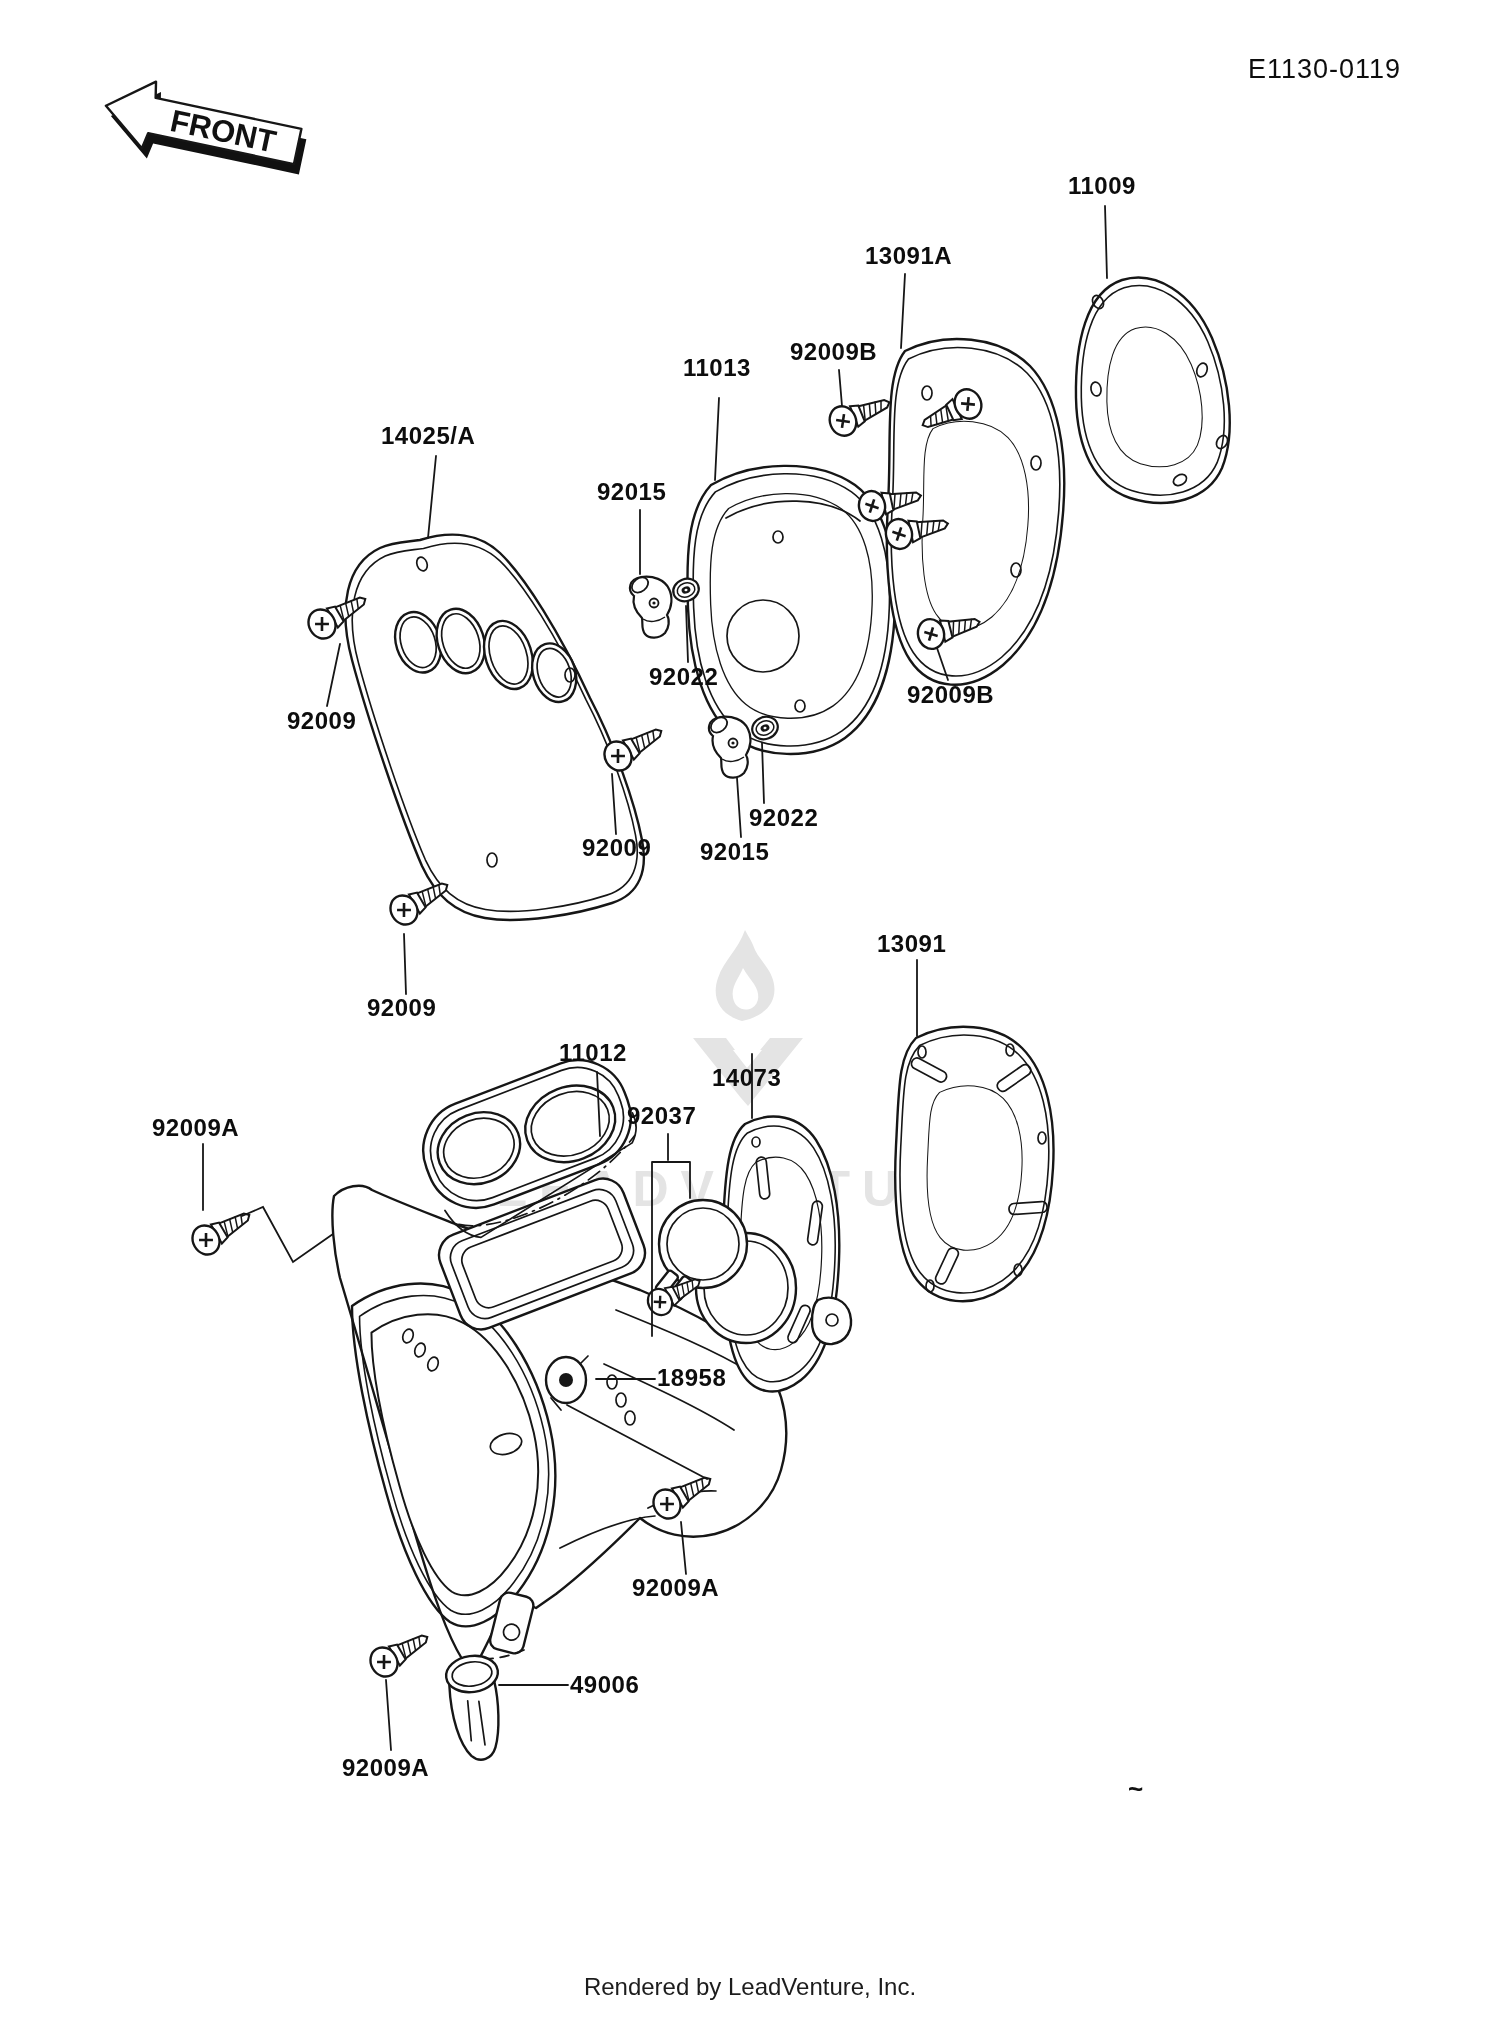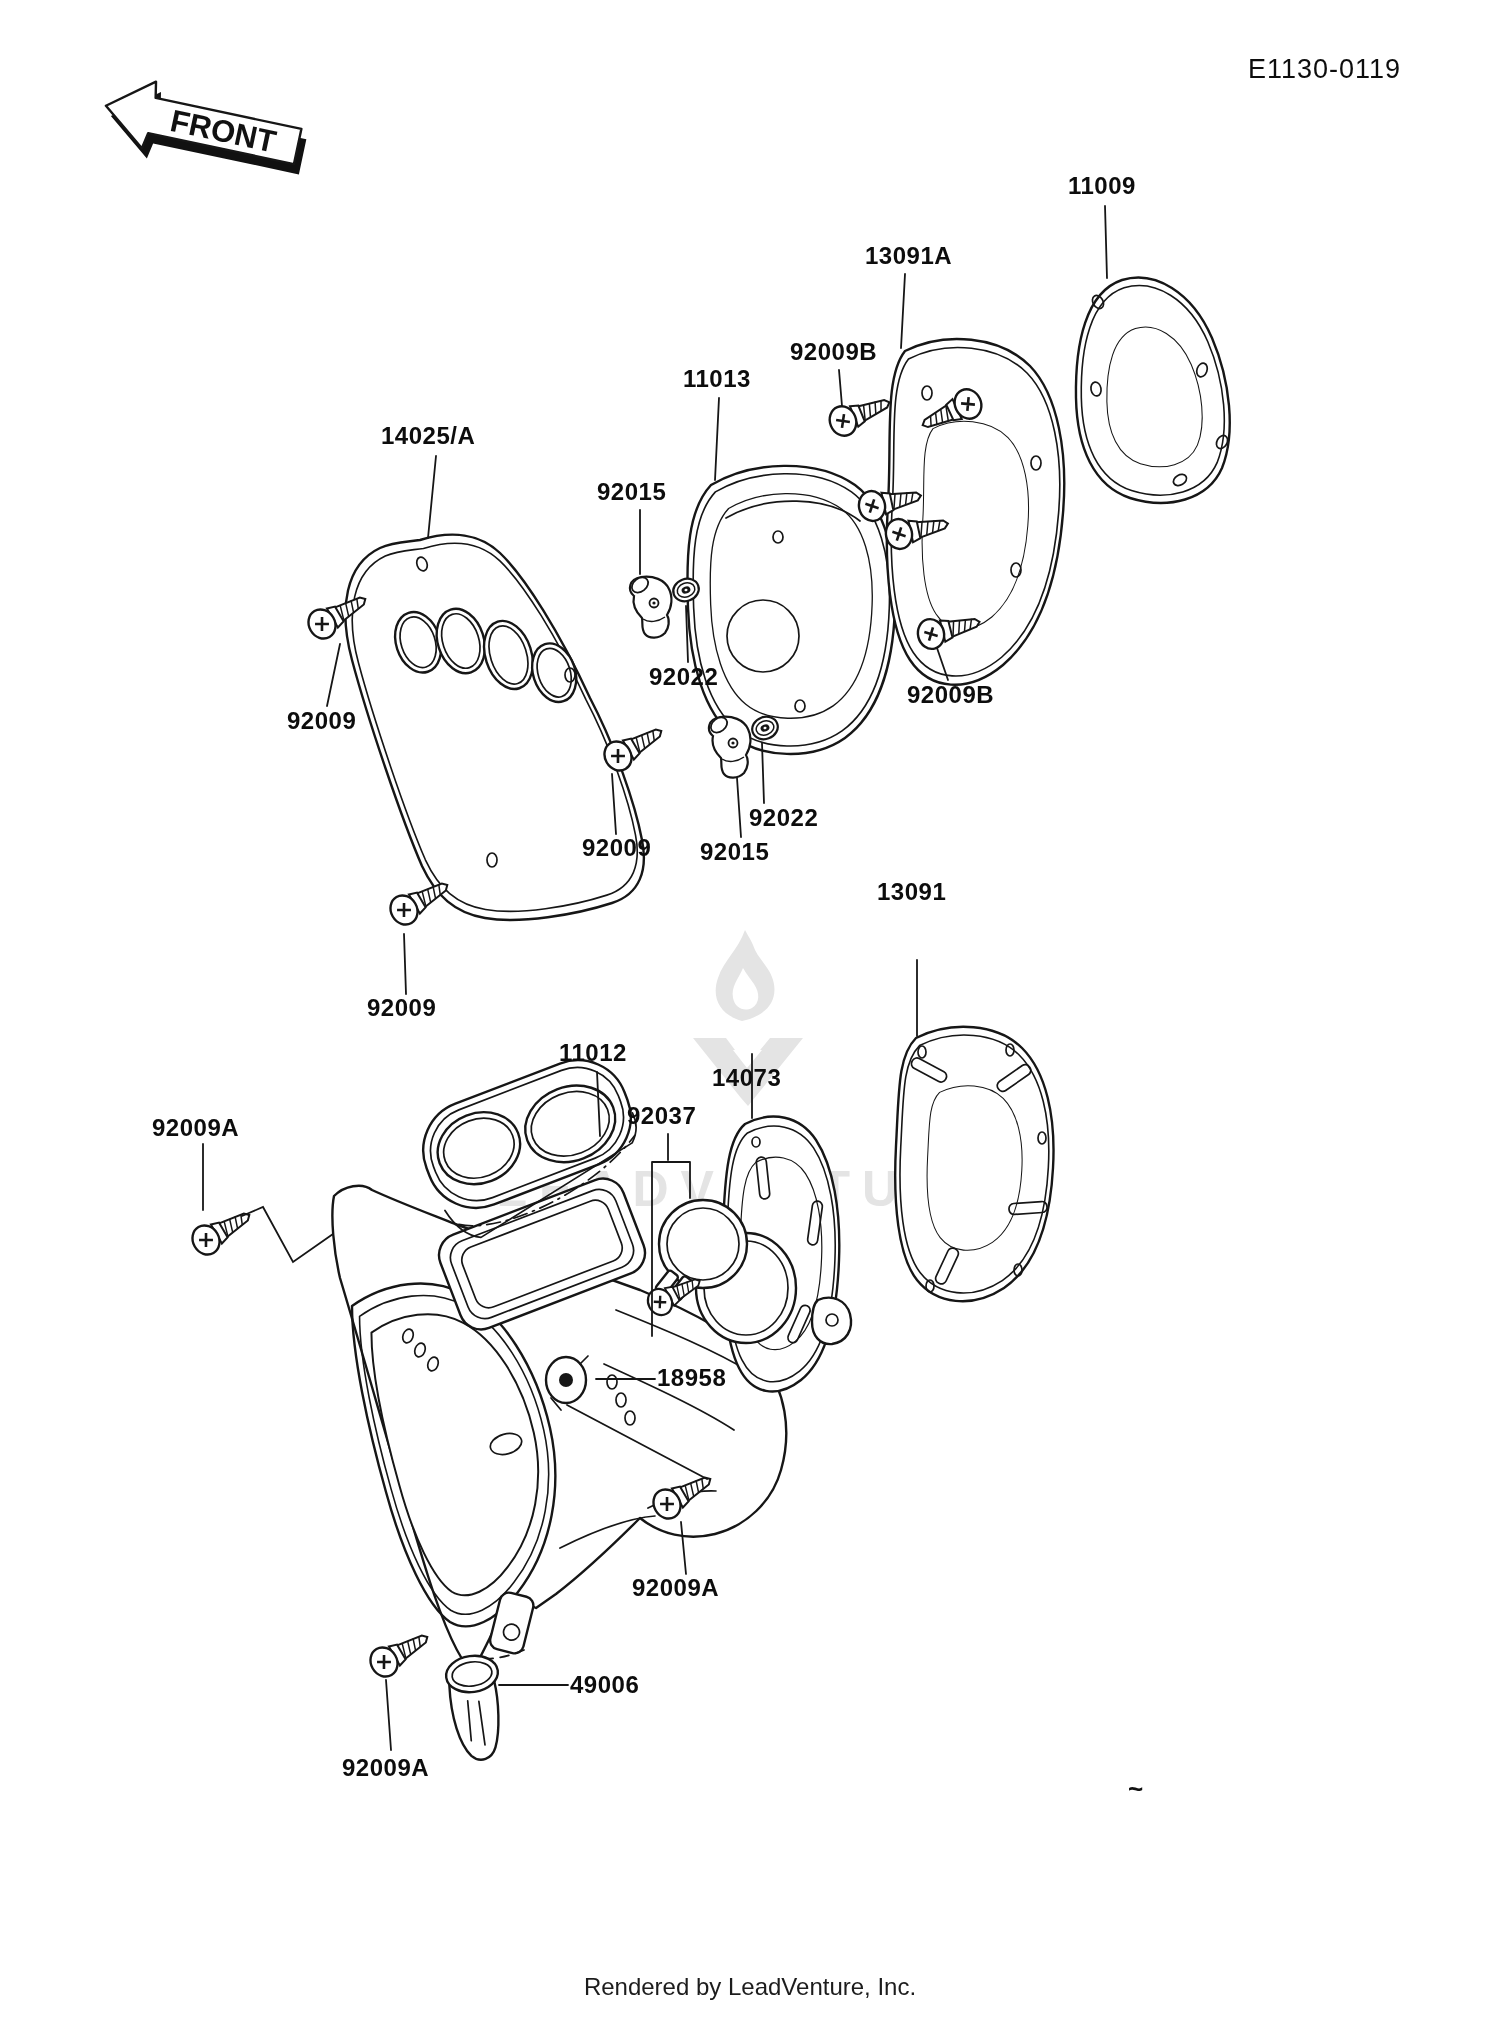--- a/index.html
+++ b/index.html
@@ -283,30 +283,30 @@
       <path class="ldr" d="M681,1474 L686,1526"></path>
       <path class="ldr" d="M386,1632 L391,1702"></path>
       <path class="ldr" d="M499,1637 L568,1637"></path>
     </g>
   </svg>
 
   <div>
       <div class="part-label" style="left: 1068px; top: 124px;">11009</div>
       <div class="part-label" style="left: 865px; top: 194px;">13091A</div>
       <div class="part-label" style="left: 790px; top: 290px;">92009B</div>
-      <div class="part-label" style="left: 683px; top: 317px;">11013</div>
+      <div class="part-label" style="left: 683px; top: 306px;">11013</div>
       <div class="part-label" style="left: 381px; top: 374px;">14025/A</div>
       <div class="part-label" style="left: 597px; top: 430px;">92015</div>
       <div class="part-label" style="left: 649px; top: 615px;">92022</div>
       <div class="part-label" style="left: 907px; top: 633px;">92009B</div>
       <div class="part-label" style="left: 287px; top: 659px;">92009</div>
       <div class="part-label" style="left: 749px; top: 756px;">92022</div>
       <div class="part-label" style="left: 582px; top: 786px;">92009</div>
       <div class="part-label" style="left: 700px; top: 790px;">92015</div>
-      <div class="part-label" style="left: 877px; top: 830px;">13091</div>
+      <div class="part-label" style="left: 877px; top: 882px;">13091</div>
       <div class="part-label" style="left: 367px; top: 946px;">92009</div>
       <div class="part-label" style="left: 712px; top: 1016px;">14073</div>
       <div class="part-label" style="left: 559px; top: 991px; text-align: center;">11012</div>
       <div class="part-label" style="left: 627px; top: 1054px;">92037</div>
       <div class="part-label" style="left: 152px; top: 1066px;">92009A</div>
       <div class="part-label" style="left: 657px; top: 1316px;">18958</div>
       <div class="part-label" style="left: 632px; top: 1526px;">92009A</div>
       <div class="part-label" style="left: 570px; top: 1623px;">49006</div>
       <div class="part-label" style="left: 342px; top: 1706px;">92009A</div>
     </div>

